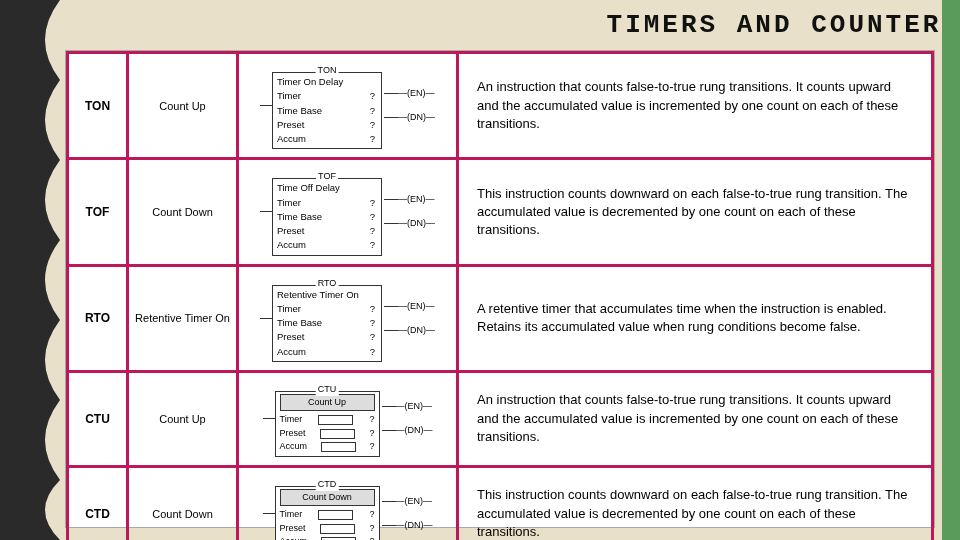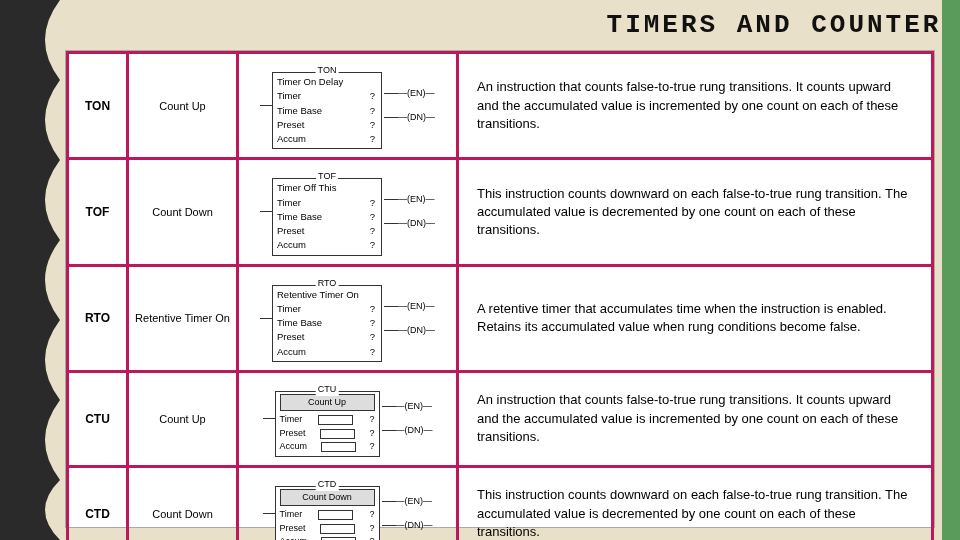--- a/index.html
+++ b/index.html
@@ -272,21 +272,21 @@
         <tr>
           <td class="col-code">TOF</td>
           <td class="col-name">Count Down</td>
           <td class="col-diagram">
             <div class="diagram-full">
               <span class="left-line"></span>
               <div class="timer-diagram">
                 <div class="box" style="margin-top:10px;">
                   <div class="box-title">TOF</div>
                   <div class="box-row">
-                      <span>Timer Off This</span>
+                      <span>Time Off Delay</span>
                     </div>
                   <div class="box-row">
                       <span>Timer</span>
                       <span class="val">?</span>
                     </div>
                   <div class="box-row">
                       <span>Time Base</span>
                       <span class="val">?</span>
                     </div>
                   <div class="box-row">

